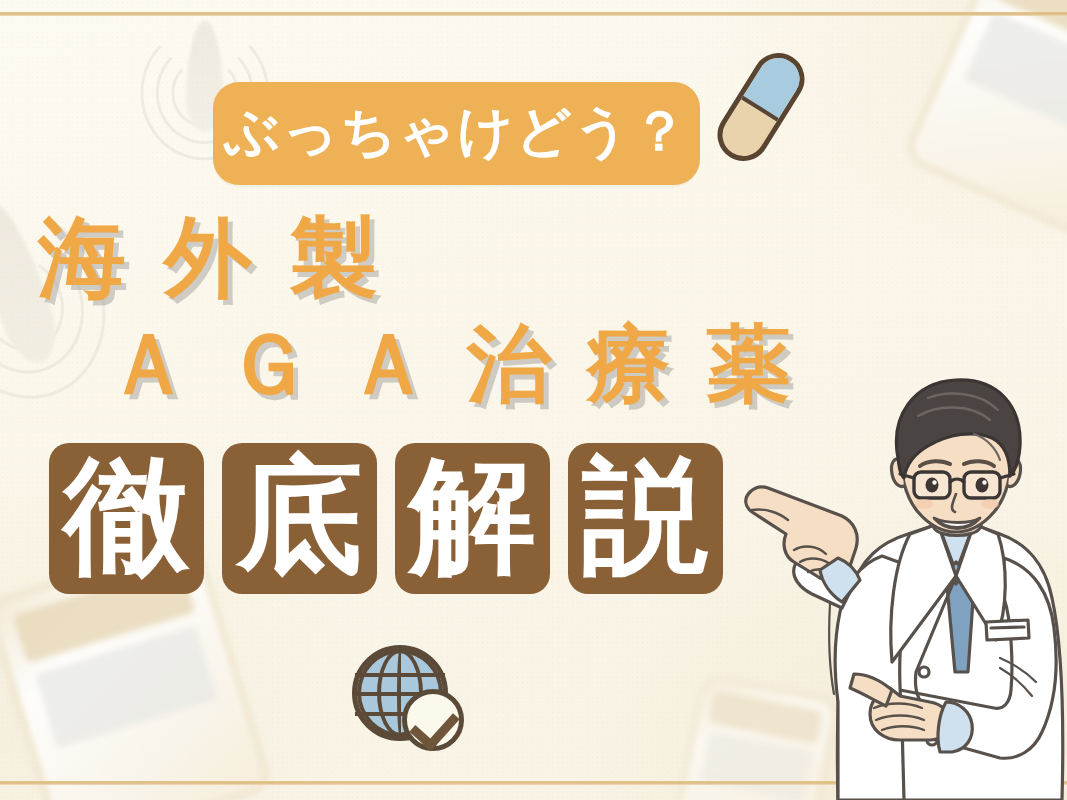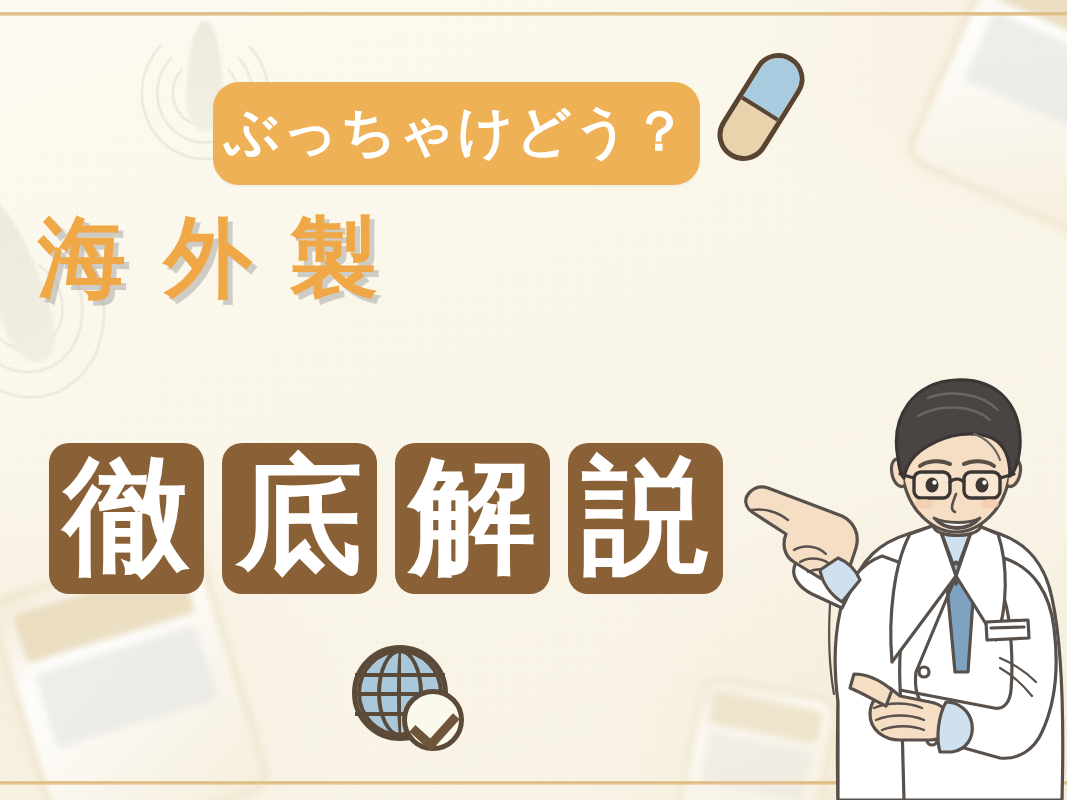--- a/index.html
+++ b/index.html
@@ -265,20 +265,21 @@
   </div>
 
   <div class="rule top"></div>
   <div class="rule bottom"></div>
 
   <div class="badge-pill">
     <span class="txt">ぶっちゃけどう？</span>
   </div>
 
   <div class="line-orange" id="line1">海外製</div>
+  <div class="line-orange" id="line2">ＡＧＡ治療薬</div>
 
   <div class="kanji-row">
     <div class="kanji-box">
       <span>徹</span>
     </div>
     <div class="kanji-box">
       <span>底</span>
     </div>
     <div class="kanji-box">
       <span>解</span>

